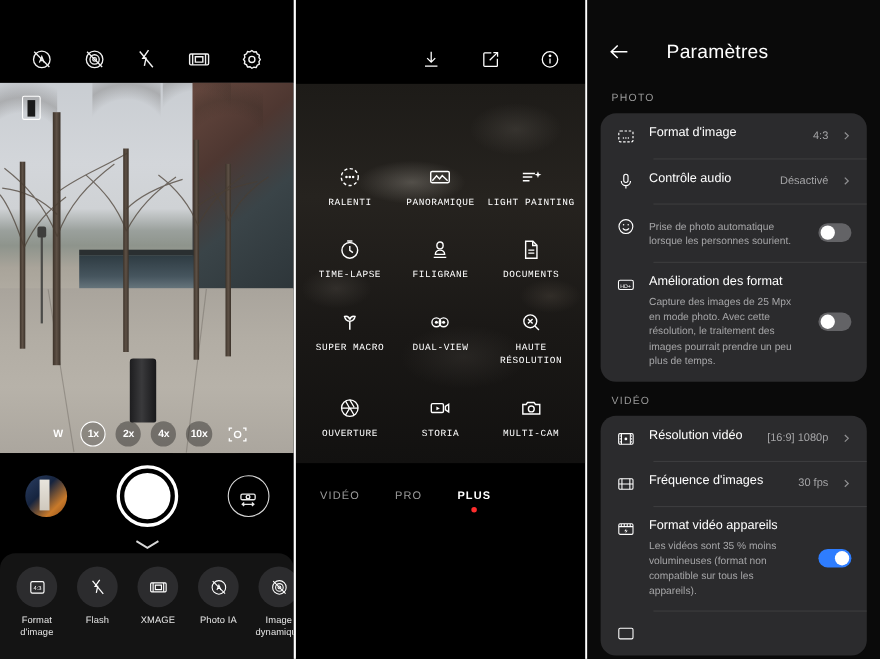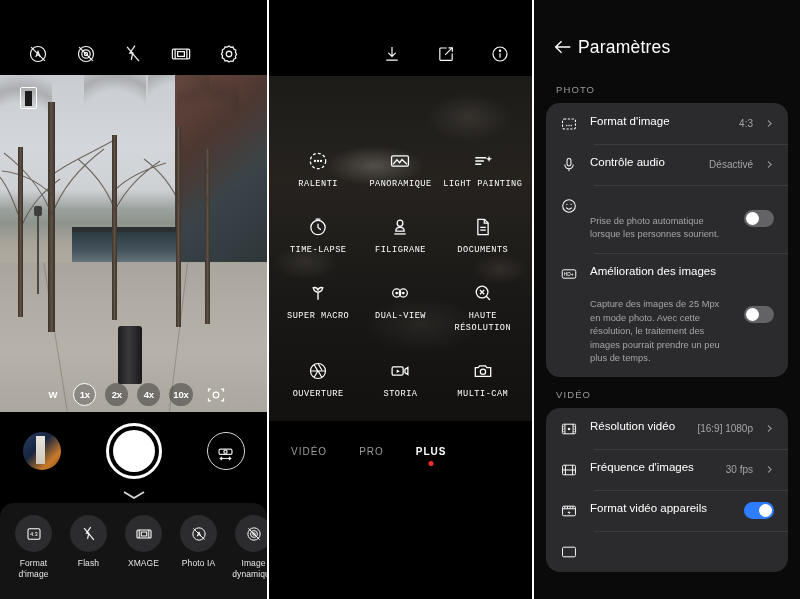--- a/index.html
+++ b/index.html
@@ -196,21 +196,21 @@
   }
   .mtab { color: #9b9b9b; font-size: 10px; letter-spacing: 1px; position: relative; }
   .mtab.active { color: #fff; font-weight: 700; }
   .mtab.active::after {
     content: ""; position: absolute; left: 50%; transform: translateX(-50%);
     bottom: -9px; width: 5px; height: 5px; border-radius: 50%; background: #ff2d2d;
   }
 
   
   .set-head {
-    height: 72px; display: flex; align-items: center; gap: 4px; padding: 22px 0 0 18px;
+    height: 72px; display: flex; align-items: center; gap: 32px; padding: 22px 0 0 18px;
   }
   .set-title { color: #fff; font-size: 17.5px; letter-spacing: .2px; }
   .sec-label {
     color: #9a9a9a; font-size: 9.5px; letter-spacing: 1.1px;
     padding: 12px 0 8px 22px;
   }
   .card {
     background: #2b2b2d; border-radius: 14px; margin: 0 12px;
     overflow: hidden;
   }
@@ -218,21 +218,21 @@
     display: flex; align-items: flex-start; gap: 12px; padding: 11px 14px 11px 14px;
     position: relative;
   }
   .row + .row::before {
     content: ""; position: absolute; left: 48px; right: 0; top: 0; height: 1px;
     background: #3c3c3e;
   }
   .row .ricon { width: 18px; height: 18px; flex: none; margin-top: 1px; }
   .row .rbody { flex: 1; min-width: 0; }
   .row .rtitle { color: #fff; font-size: 11.5px; line-height: 1.35; }
-  .row .rdesc { color: #a5a5a7; font-size: 9.3px; line-height: 1.45; margin-top: 19px; padding-right: 4px; }
+  .row .rdesc { color: #a5a5a7; font-size: 9.3px; line-height: 1.45; margin-top: 4px; padding-right: 4px; }
   .row .rval { color: #a5a5a7; font-size: 10px; white-space: nowrap; align-self: center; }
   .chev { width: 9px; height: 9px; align-self: center; flex: none; }
   .toggle {
     width: 30px; height: 17px; border-radius: 9px; background: #636366;
     position: relative; flex: none; align-self: center;
   }
   .toggle > i {
     position: absolute; top: 2px; left: 2px; width: 13px; height: 13px;
     border-radius: 50%; background: #fff; display: block;
   }
@@ -579,21 +579,21 @@
               <i></i>
             </div>
         </div>
 
         <div class="row">
           <svg class="ricon" viewBox="0 0 24 24" fill="none" stroke="#fff" stroke-width="1.3">
             <rect x="3" y="6.4" width="18" height="11.2" rx="2"></rect>
             <text x="11.6" y="15.2" font-size="6.4" fill="#fff" stroke="none" text-anchor="middle" font-family="Liberation Sans, sans-serif">HD+</text>
           </svg>
           <div class="rbody">
-            <div class="rtitle">Amélioration des images</div>
+            <div class="rtitle">Amélioration des format</div>
             <div class="rdesc">Capture des images de 25 Mpx en mode photo. Avec cette résolution, le traitement des images pourrait prendre un peu plus de temps.</div>
           </div>
           <div class="toggle">
               <i></i>
             </div>
         </div>
       </div>
 
       <div class="sec-label">VIDÉO</div>
       <div class="card">
@@ -630,20 +630,21 @@
 
         <div class="row">
           <svg class="ricon" viewBox="0 0 24 24" fill="none" stroke="#fff" stroke-width="1.3">
             <rect x="3.4" y="5.6" width="17.2" height="12.8" rx="1.6"></rect>
             <path d="M3.4 9h17.2"></path>
             <path d="M6.4 5.8v2.8M10 5.8v2.8M13.6 5.8v2.8M17.2 5.8v2.8"></path>
             <path d="M12.6 11.2l-2.6 3.4h2.2l-.8 2.6 2.8-3.6h-2.2z" fill="#fff" stroke="none"></path>
           </svg>
           <div class="rbody">
             <div class="rtitle">Format vidéo appareils</div>
+            <div class="rdesc">Les vidéos sont 35 % moins volumineuses (format non compatible sur tous les appareils).</div>
           </div>
           <div class="toggle on">
               <i></i>
             </div>
         </div>
 
         <div class="row">
           <svg class="ricon" viewBox="0 0 24 24" fill="none" stroke="#fff" stroke-width="1.3">
             <rect x="3.4" y="5.6" width="17.2" height="12.8" rx="1.6"></rect>
           </svg>

